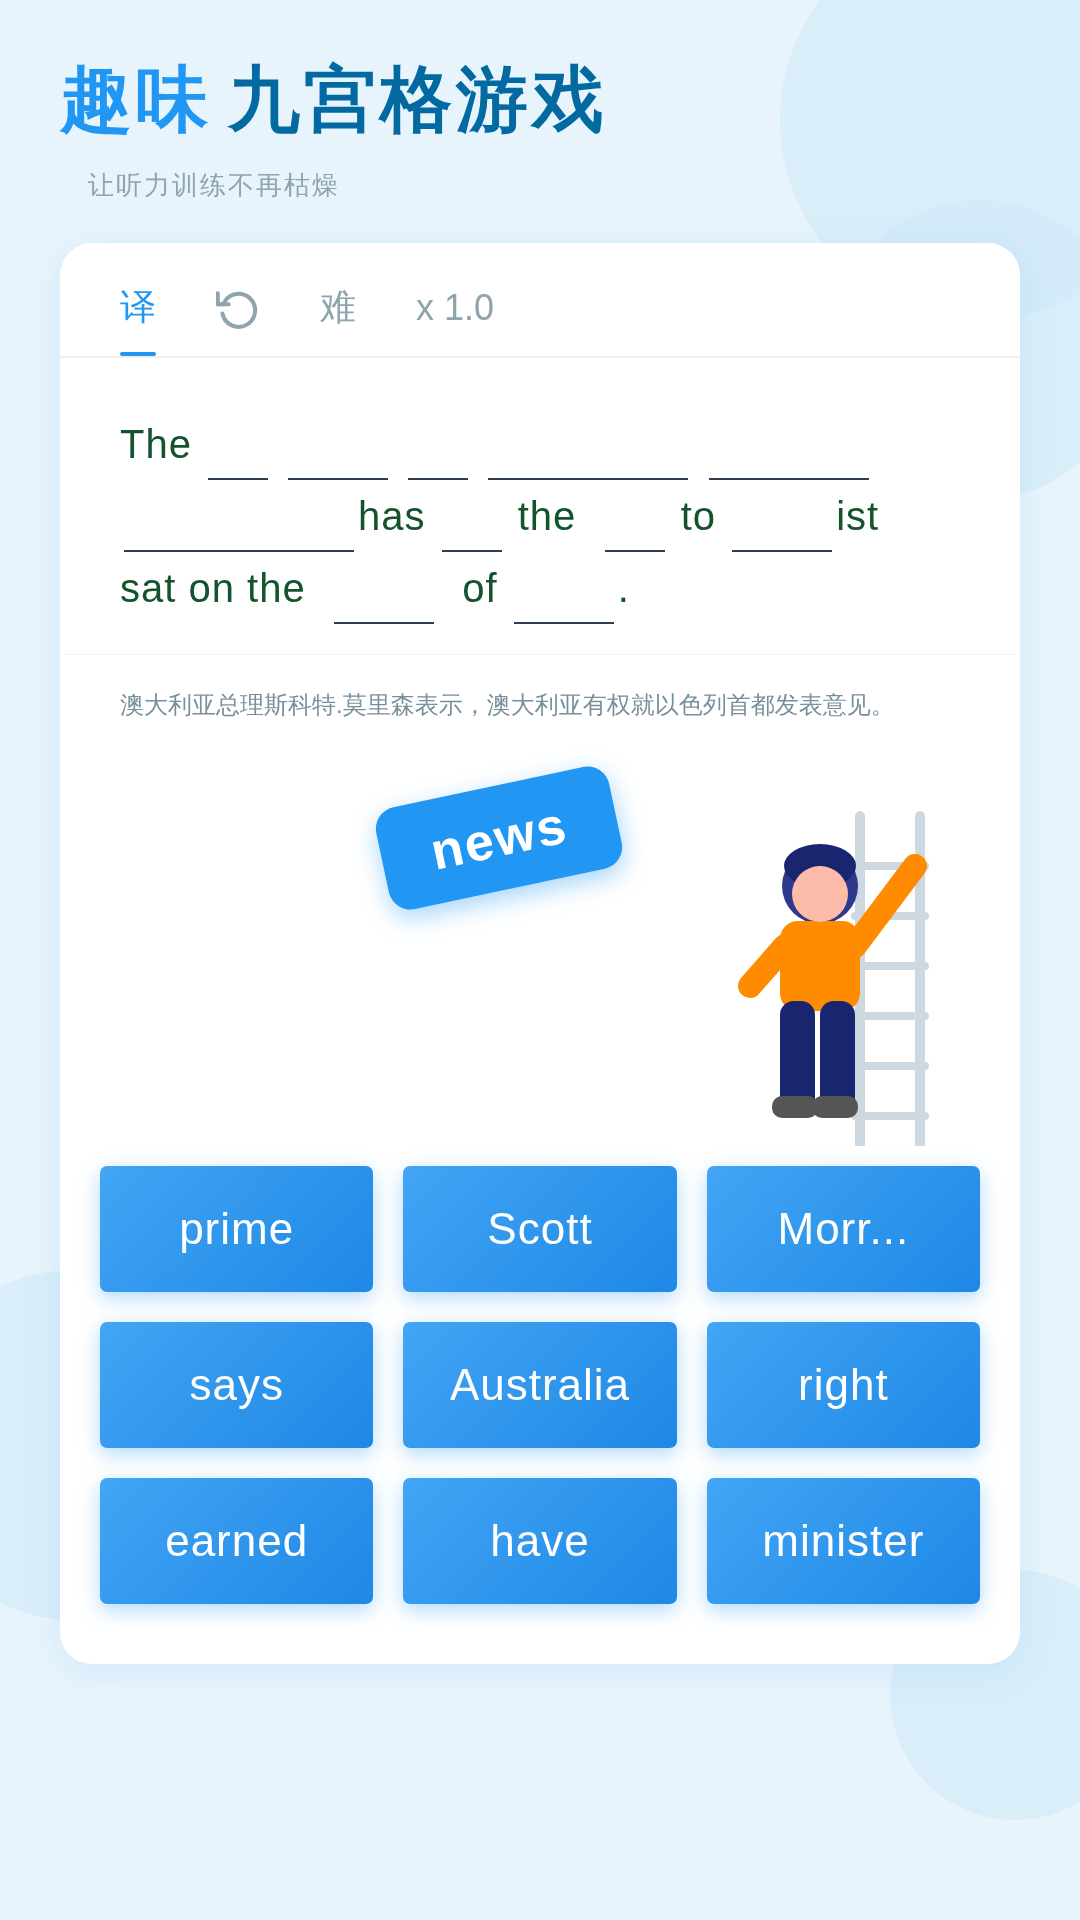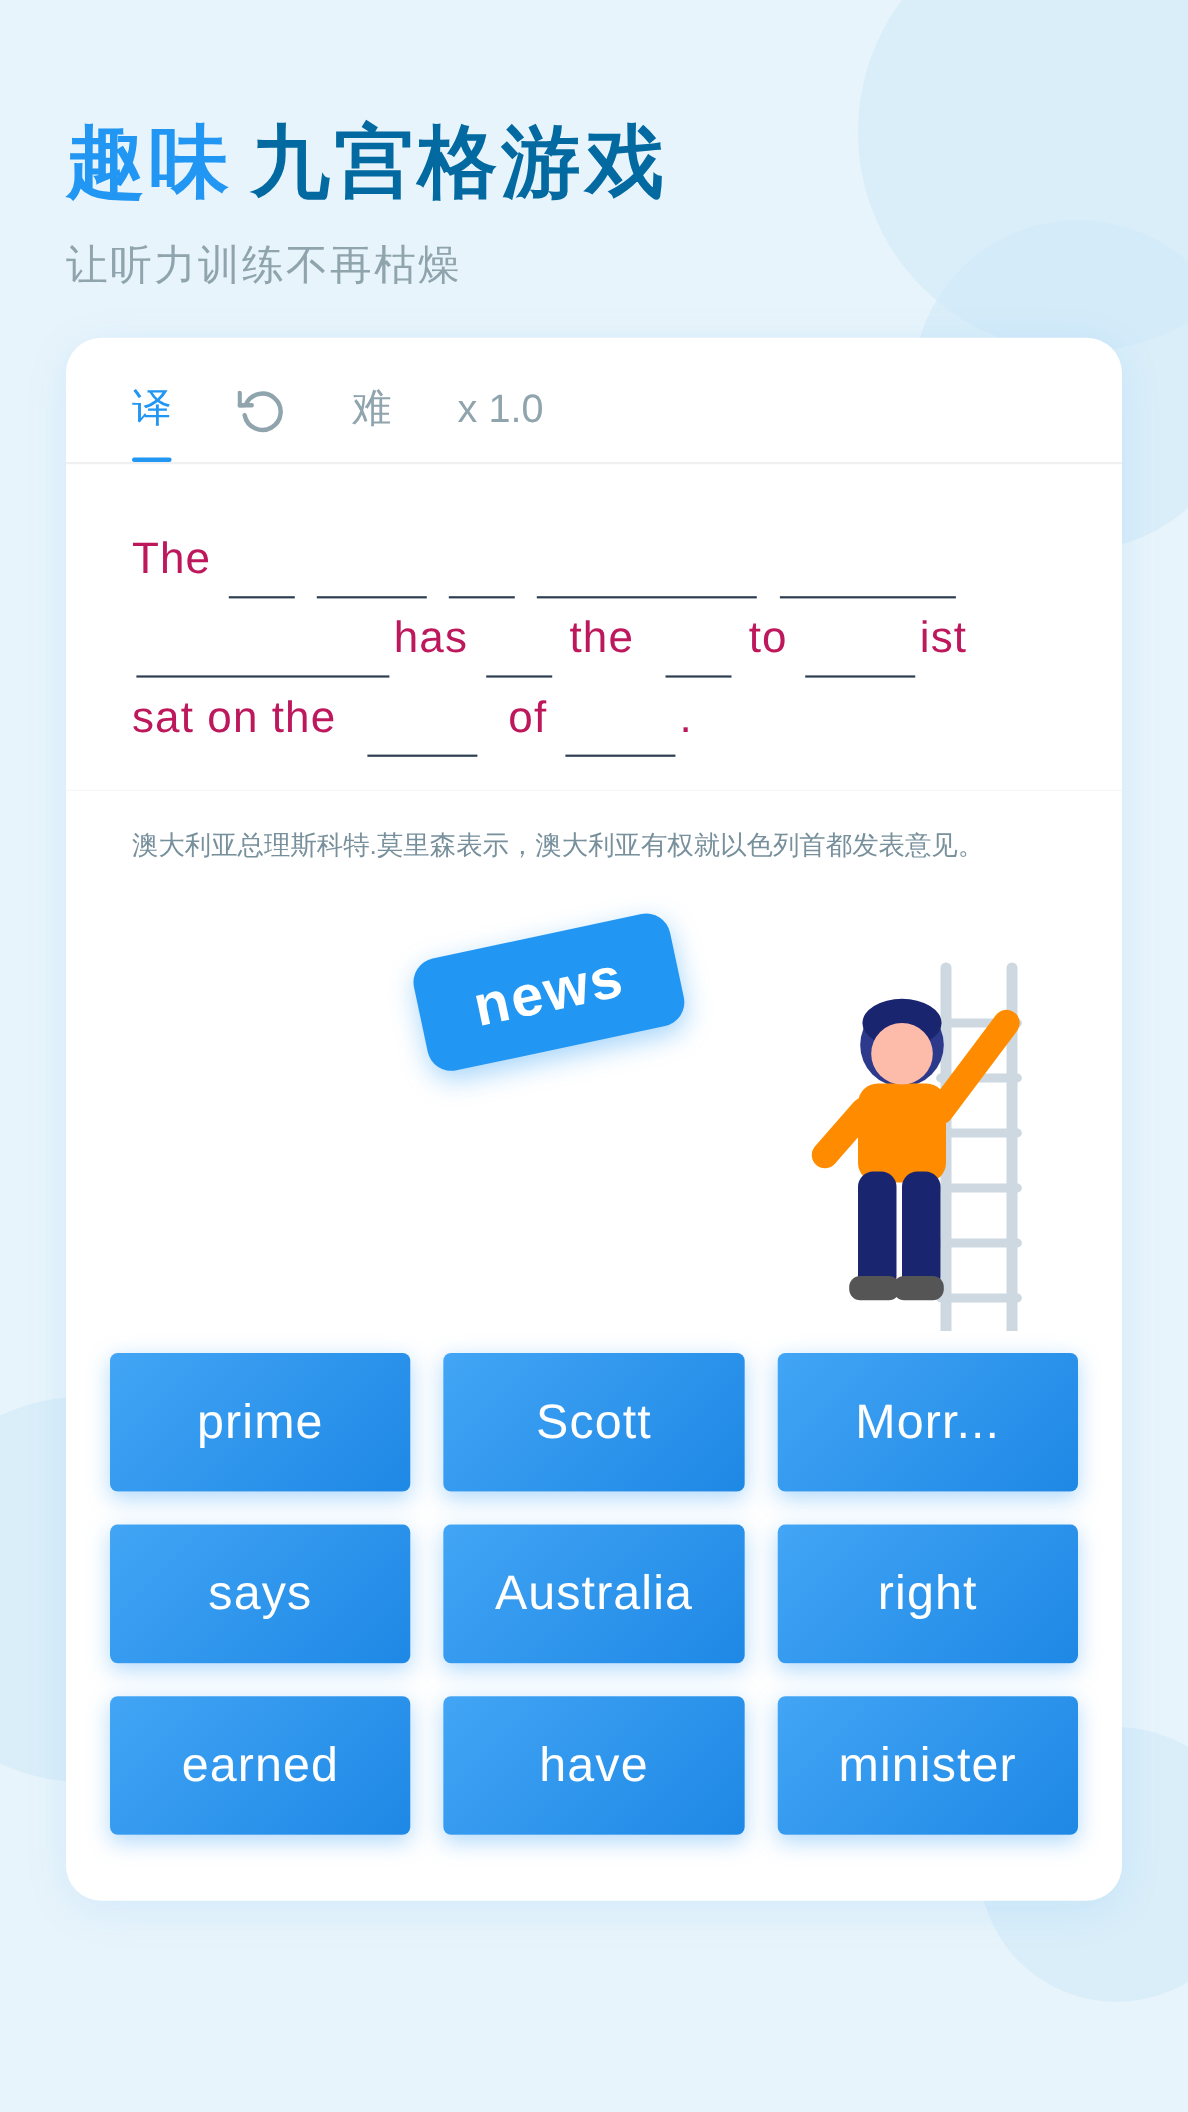--- a/index.html
+++ b/index.html
@@ -22,21 +22,21 @@
       opacity: 0.6;
     }
     .blob1 { width: 400px; height: 400px; top: -80px; right: -100px; }
     .blob2 { width: 300px; height: 300px; top: 200px; right: -50px; }
     .blob3 { width: 350px; height: 350px; bottom: 300px; left: -100px; }
     .blob4 { width: 250px; height: 250px; bottom: 100px; right: -60px; }
 
     .page-container {
       position: relative;
       z-index: 1;
-      padding: 100px 60px 60px 60px;
+      padding: 52px 60px 60px 60px;
     }
 
     
     .header {
       margin-bottom: 30px;
     }
 
     .title-row {
       display: flex;
       align-items: center;
@@ -52,23 +52,24 @@
     }
 
     .title-main {
       font-size: 72px;
       font-weight: 700;
       color: #0369a1;
       letter-spacing: 4px;
     }
 
     .subtitle {
-      font-size: 38px;
+      font-size: 26px;
       color: #90a4ae;
       letter-spacing: 2px;
+      margin-left: 28px;
     }
 
     
     .card {
       background: #fff;
       border-radius: 32px;
       padding: 0 0 60px 0;
       box-shadow: 0 8px 40px rgba(33,150,243,0.10);
       margin-top: 40px;
       position: relative;
@@ -109,21 +110,21 @@
       border-radius: 2px;
     }
 
     
     .sentence-area {
       padding: 50px 60px 30px 60px;
     }
 
     .sentence {
       font-size: 40px;
-      color: #be185d;
+      color: #14532d;
       line-height: 1.8;
       letter-spacing: 1px;
     }
 
     .blank {
       display: inline-block;
       border-bottom: 2px solid #2c3e50;
       min-width: 60px;
       margin: 0 4px;
       vertical-align: bottom;

